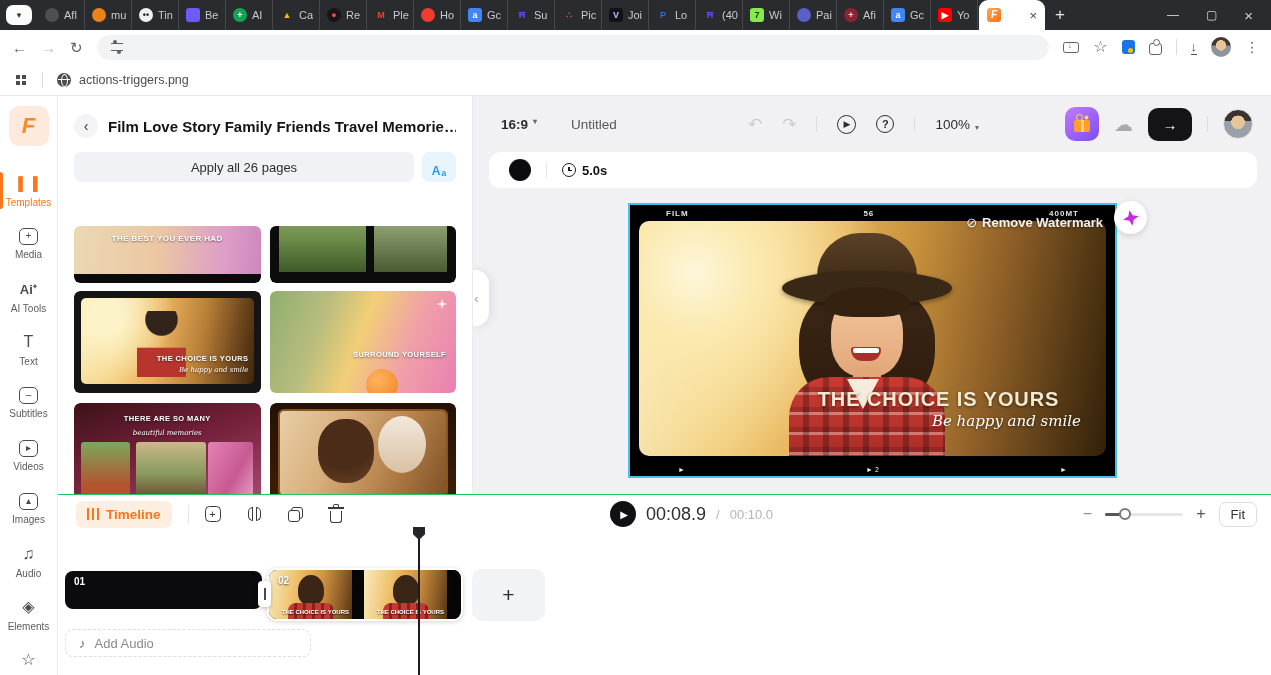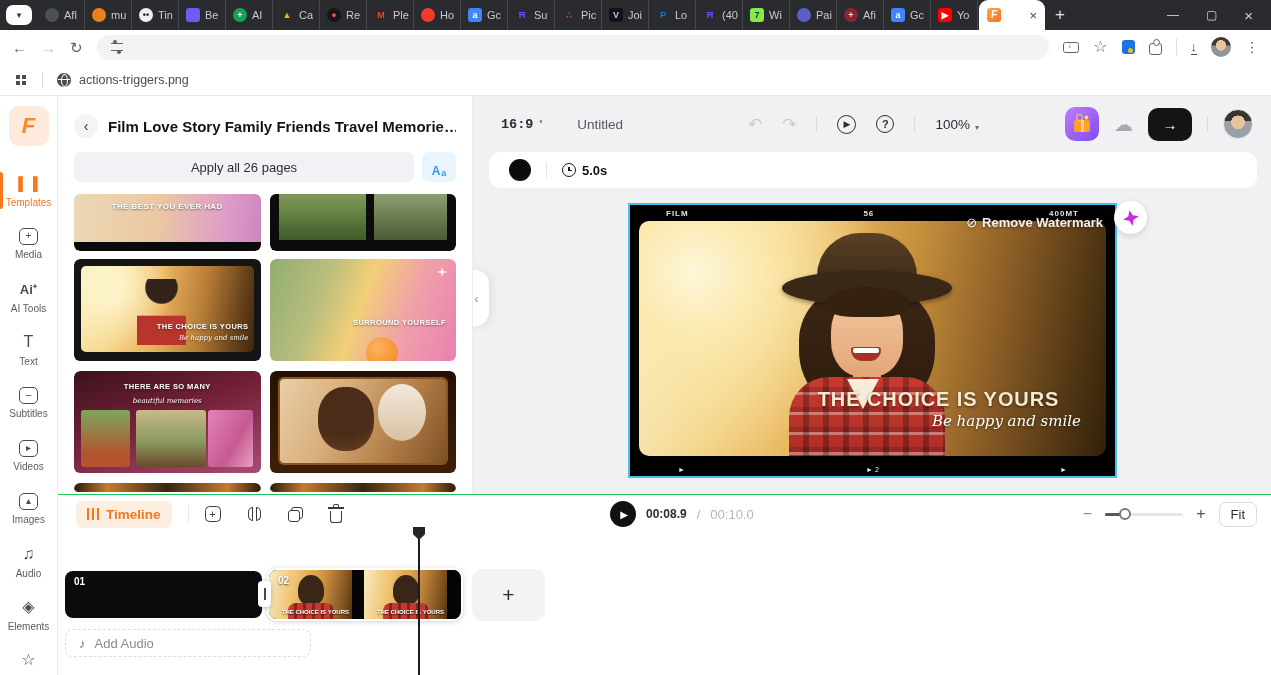--- a/index.html
+++ b/index.html
@@ -70,21 +70,21 @@
   .tpanel { position:absolute; left:58px; top:0; width:415px; height:100%; background:#fff; border-right:1px solid #ececef; z-index:2; overflow:hidden; }
   .tp-head { display:flex; align-items:center; gap:10px; padding:18px 16px 10px 16px; }
   .backbtn { width:24px; height:24px; border-radius:50%; background:#f4f4f6; color:#333; display:flex; align-items:center; justify-content:center; font-size:14px; flex:0 0 auto; }
   .tp-title { font-size:15px; font-weight:700; color:#141414; white-space:nowrap; overflow:hidden; }
   .applyrow { display:flex; gap:8px; padding:4px 16px 12px 16px; }
   .applybtn { flex:1; height:30px; background:#f1f2f5; border:none; border-radius:7px; font-size:13px; color:#2e2e32; font-family:inherit; }
   .trbtn { width:34px; height:30px; background:#e9f5fd; border:none; border-radius:7px; color:#2a9af0; font-weight:700; font-size:12px; display:flex; align-items:flex-end; justify-content:center; padding-bottom:4px; }
   .trbtn .b { font-size:9px; margin-left:1px; }
   .tgrid { display:grid; grid-template-columns:1fr 1fr; column-gap:9px; row-gap:8px; padding:0 16px; }
   .slot { border-radius:6px; overflow:hidden; height:104px; }
-  .slot.r1 { height:57px; }
+  .slot.r1 { height:57px;margin-top:32px; }
   .slot.r1 .thumb { margin-top:-45px; }
   .slot.r4 { height:9px; }
   .thumb { position:relative; height:102px; border-radius:6px; overflow:hidden; background:#222; }
   .thumb i { position:absolute; display:block; }
   .cap { position:absolute; color:#fff; font-size:8px; font-weight:700; letter-spacing:.4px; text-shadow:0 1px 2px rgba(0,0,0,.5); white-space:nowrap; }
   .sub { position:absolute; color:#fff; font-size:7px; font-style:italic; font-family:"DejaVu Serif",serif; text-shadow:0 1px 2px rgba(0,0,0,.5); white-space:nowrap; }
   .t-best { background:linear-gradient(95deg,#ead9b5,#ecc8a2 45%,#dd9ec7 80%,#cd86bd); }
   .t-best .a { left:0; right:0; bottom:0; height:9px; background:#0a0a0a; }
   .t-best .cap { left:50%; top:52%; transform:translateX(-50%); }
   .t-grass { background:#0c0c0c; }
@@ -110,21 +110,21 @@
   .t-mother .b { left:26%; top:16%; width:30%; height:62%; border-radius:46%; background:radial-gradient(circle at 45% 30%,#4a2c18 0 55%,#6b4326); }
   .t-mother .c { right:16%; top:13%; width:26%; height:56%; border-radius:50%; background:linear-gradient(#f2e8da,#d9c1a4); }
   .t-dark { background:linear-gradient(90deg,#2e1a08,#c77b2e 18%,#3a2410 50%,#c77b2e 82%,#2e1a08); }
 
   
   .handle { position:absolute; left:464px; top:174px; width:25px; height:56px; background:#fff; border-radius:0 14px 14px 0; box-shadow:3px 0 8px rgba(0,0,0,.07); z-index:1; display:flex; align-items:center; justify-content:center; color:#9a9aa0; font-size:13px; }
 
   
   .editor { position:absolute; left:473px; right:0; top:0; bottom:0; background:#f1f1f4; }
   .topbar { position:absolute; left:0; right:0; top:0; height:56px; display:flex; align-items:center; padding:0 18px 0 28px; color:#2c2c30; font-size:13.5px; }
-  .ratio { display:flex; gap:5px; font-weight:600;font-family:Liberation Mono, monospace; }
+  .ratio { display:flex; gap:5px; font-weight:600; }
   .chev { font-size:8px; color:#6a6a70; }
   .projname { margin-left:34px; color:#55555a; }
   .midgroup { margin-left:auto; display:flex; align-items:center; gap:20px; }
   .histbtn { font-size:17px; color:#cccccf; line-height:1; }
   .ic-preview { width:19px; height:19px; border:1.6px solid #2c2c30; border-radius:50%; display:flex; align-items:center; justify-content:center; font-size:9px; color:#2c2c30; }
   .ic-help { width:18px; height:18px; border:1.6px solid #2c2c30; border-radius:50%; display:flex; align-items:center; justify-content:center; font-size:11px; font-weight:700; color:#2c2c30; }
   .zoomsel { display:flex; align-items:flex-end; gap:5px; }
   .rightgroup { margin-left:86px; display:flex; align-items:center; gap:15px; }
   .gift { width:34px; height:34px; border-radius:10px; background:linear-gradient(140deg,#c27bfc,#7c4df2); display:flex; align-items:center; justify-content:center; }
   .gbox { width:16px; height:12px; background:#ff9d2e; border-radius:2px; position:relative; margin-top:4px; }
@@ -186,34 +186,34 @@
   .ic-split i:first-child { border-radius:5px 0 0 5px; }
   .ic-split i:last-child { border-radius:0 5px 5px 0; }
   .ic-copy { position:relative; width:15px; height:15px; }
   .ic-copy::before { content:""; position:absolute; right:0; top:0; width:10px; height:10px; border:1.6px solid #3a3a3e; border-radius:3px; }
   .ic-copy::after { content:""; position:absolute; left:0; bottom:0; width:10px; height:10px; border:1.6px solid #3a3a3e; border-radius:3px; background:#fff; }
   .ic-trash { position:relative; width:12px; height:12px; border:1.6px solid #3a3a3e; border-top:none; border-radius:0 0 3px 3px; margin-top:5px; }
   .ic-trash::before { content:""; position:absolute; left:-3px; right:-3px; top:-3.6px; height:1.6px; background:#3a3a3e; }
   .ic-trash::after { content:""; position:absolute; left:2px; top:-7px; width:4px; height:2.6px; border:1.6px solid #3a3a3e; border-bottom:none; border-radius:2px 2px 0 0; }
   .playgroup { position:absolute; left:552px; top:0; height:38px; display:flex; align-items:center; gap:10px; }
   .playbtn { width:26px; height:26px; border-radius:50%; background:#111114; color:#fff; display:flex; align-items:center; justify-content:center; font-size:10px; padding-left:2px; }
-  .timecur { font-size:12px; color:#2e2e32; font-weight:700; }
+  .timecur { font-size:18px; color:#2e2e32; font-weight:400; }
   .timesep, .timetot { font-size:13px; color:#b4b4ba; }
   .zoomgroup { position:absolute; right:14px; top:0; height:38px; display:flex; align-items:center; gap:13px; }
   .zg-minus { font-size:16px; color:#8a8a90; }
   .zg-plus { font-size:16px; color:#55555a; }
   .slider { position:relative; width:78px; height:12px; }
   .slider .track { position:absolute; left:0; right:0; top:5px; height:3px; border-radius:2px; background:#e6e6ea; }
   .slider .fill { position:absolute; left:0; width:25%; top:5px; height:3px; border-radius:2px; background:#55555a; }
   .slider .thumbd { position:absolute; left:25%; top:0; width:12px; height:12px; margin-left:-6px; border-radius:50%; background:#fff; border:2px solid #7a7a80; }
   .fitbtn { border:1px solid #dcdce0; border-radius:7px; background:#fff; padding:4px 11px; font-size:13px; color:#2e2e32; font-family:inherit; }
   .playhead { position:absolute; left:355px; top:32px; width:12px; bottom:0; z-index:10; pointer-events:none; }
   .ph-head { width:12px; height:13px; background:#26262a; clip-path:polygon(0 0,100% 0,100% 55%,50% 100%,0 55%); }
   .ph-line { position:absolute; left:5px; top:12px; bottom:0; width:1.6px; background:#1c1c20; }
-  .clip1 { position:absolute; left:7px; top:76px; width:197px; height:47px; background:#0b0b0d; border-radius:8px; }
+  .clip1 { position:absolute; left:7px; top:76px; width:197px; height:38px; background:#0b0b0d; border-radius:8px; }
   .cliplabel { position:absolute; left:9px; top:5px; color:#fff; font-size:10px; font-weight:700; text-shadow:0 1px 2px rgba(0,0,0,.6); z-index:3; }
   .thandle { position:absolute; left:200px; top:86px; width:13px; height:26px; background:#fff; border-radius:4px; box-shadow:0 1px 4px rgba(0,0,0,.25); z-index:4; display:flex; align-items:center; justify-content:center; }
   .thandle i { width:2px; height:12px; background:#4a4a4e; display:block; }
   .clip2 { position:absolute; left:209px; top:73px; width:196px; height:53px; background:#050505; border:2.5px solid #fff; border-radius:10px; box-shadow:0 1px 5px rgba(0,0,0,.18); overflow:hidden; display:flex; }
   .mini { position:relative; flex:0 0 83px; background:linear-gradient(100deg,#f8ebc0,#f0c370 30%,#d29540 60%,#8a5a26 85%,#53340f); }
   .mini::before { content:""; position:absolute; left:50%; top:10%; width:26px; height:30px; transform:translateX(-50%); border-radius:50% 50% 40% 40%; background:#3a2516; }
   .mini::after { content:""; position:absolute; left:50%; bottom:0; width:46px; height:16px; transform:translateX(-50%); border-radius:8px 8px 0 0; background:repeating-linear-gradient(90deg,#c23a31 0 6px,#8a221c 6px 9px); }
   .minicap { position:absolute; right:3px; bottom:4px; z-index:2; color:#fff; font-size:6px; font-weight:700; text-shadow:0 1px 1px rgba(0,0,0,.7); white-space:nowrap; }
   .csep { flex:0 0 12px; background:#050505; }
   .plus-tile { position:absolute; left:414px; top:74px; width:73px; height:52px; background:#f2f3f5; border-radius:10px; display:flex; align-items:center; justify-content:center; font-size:21px; font-weight:300; color:#2e2e32; }

